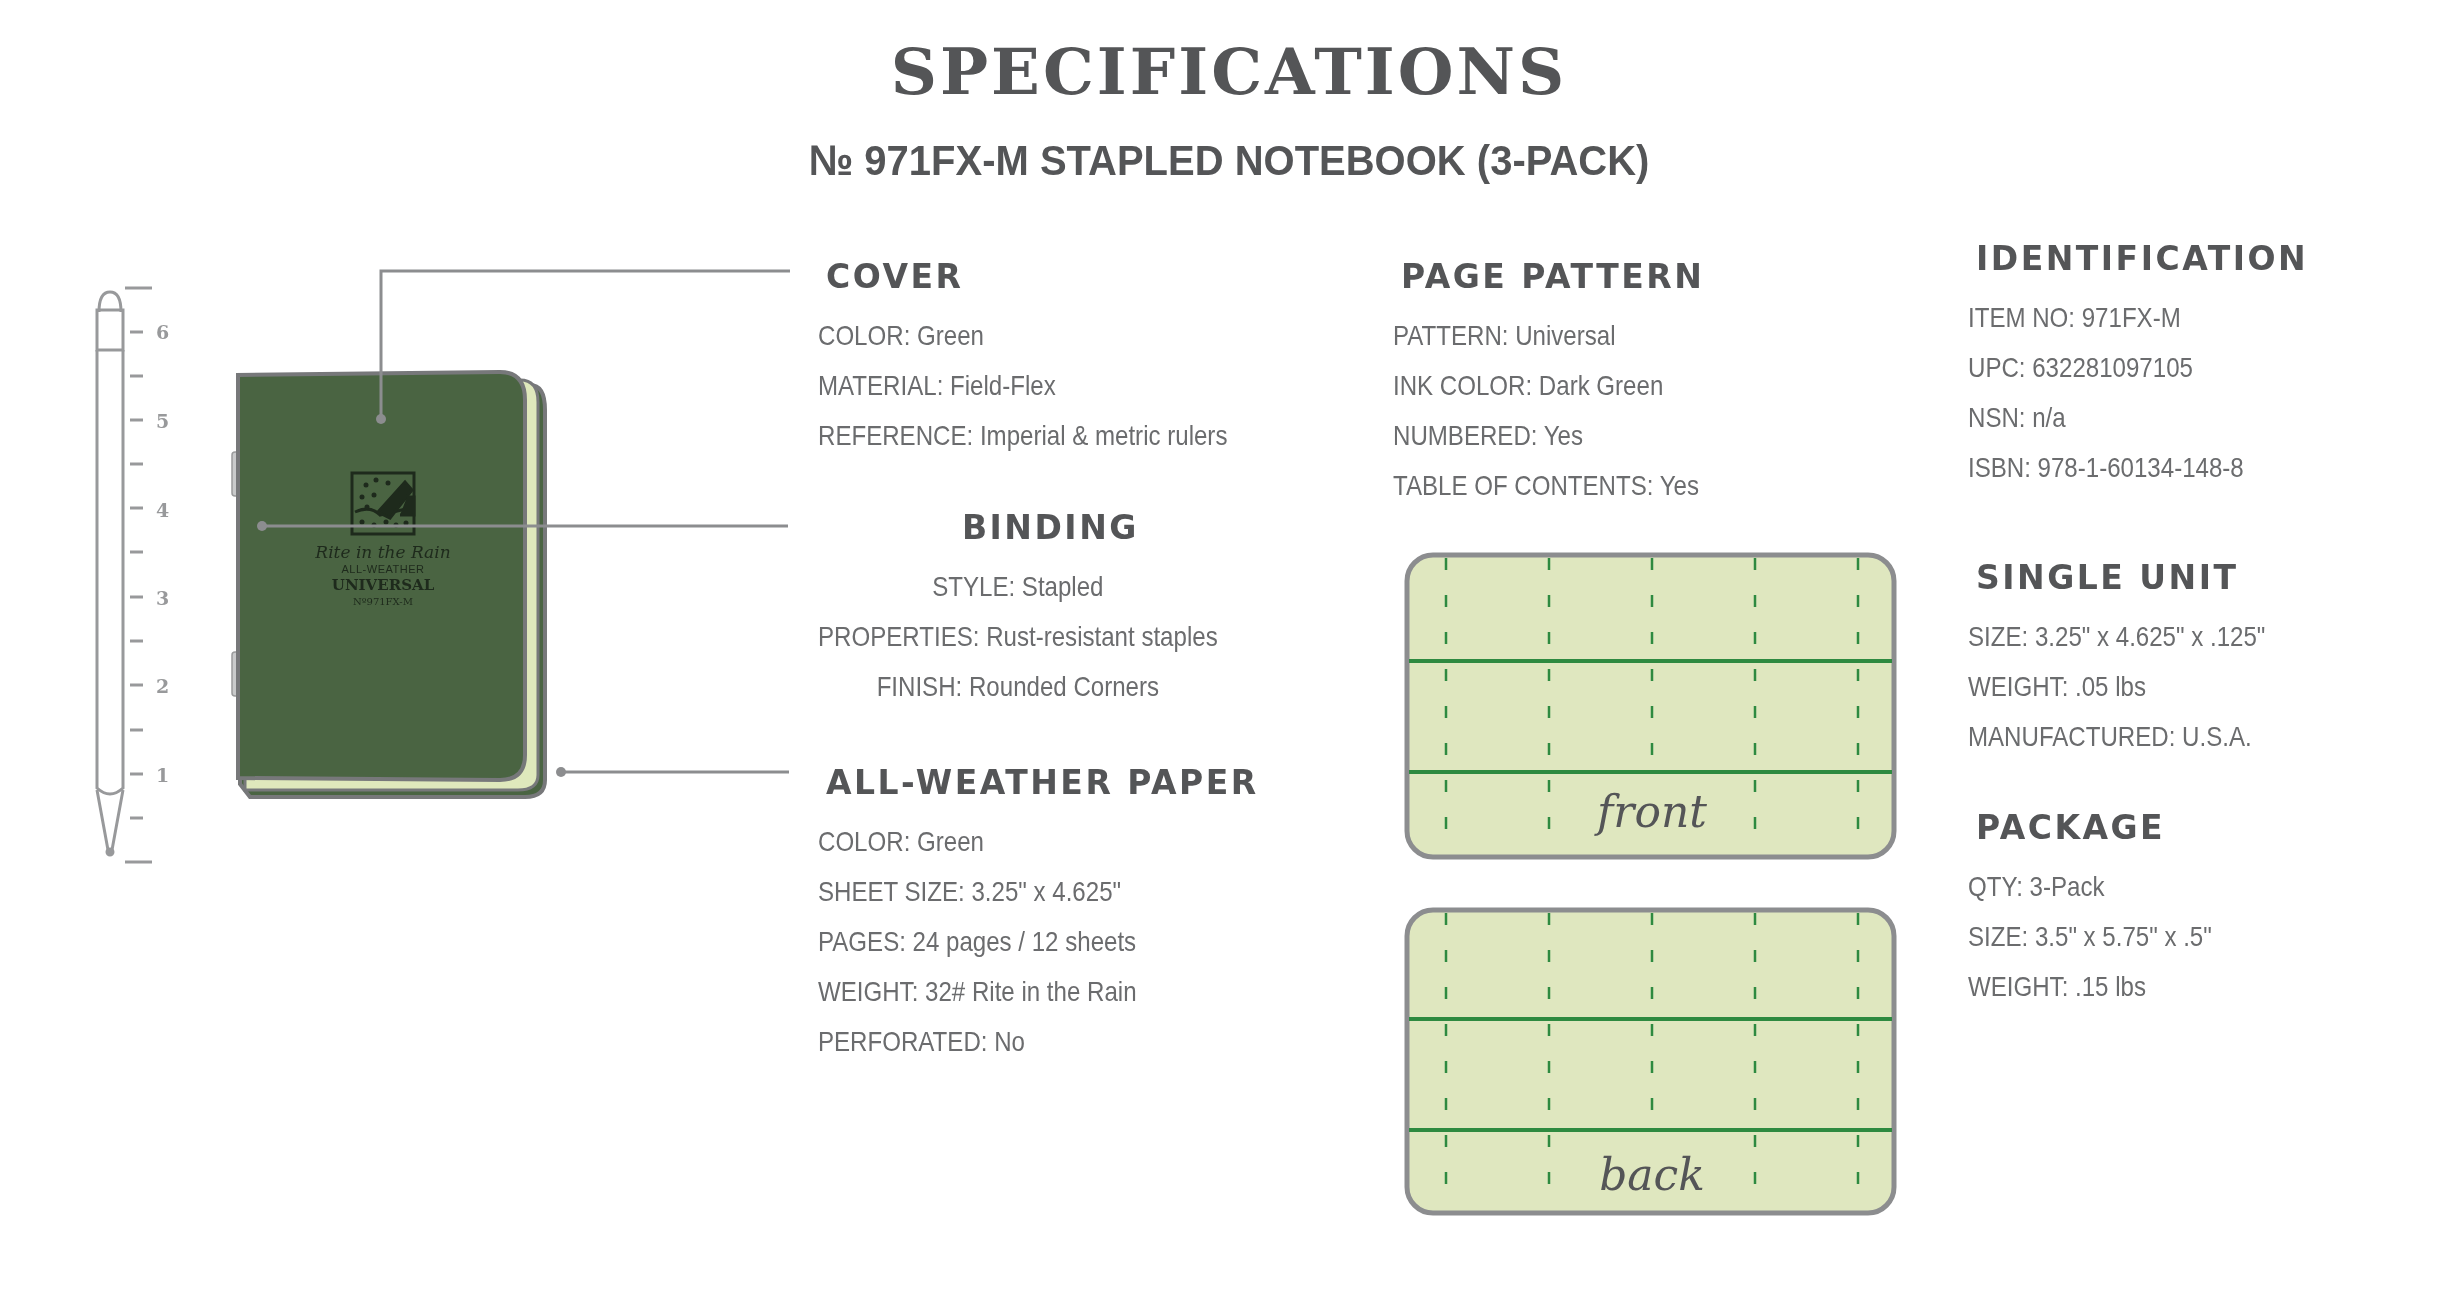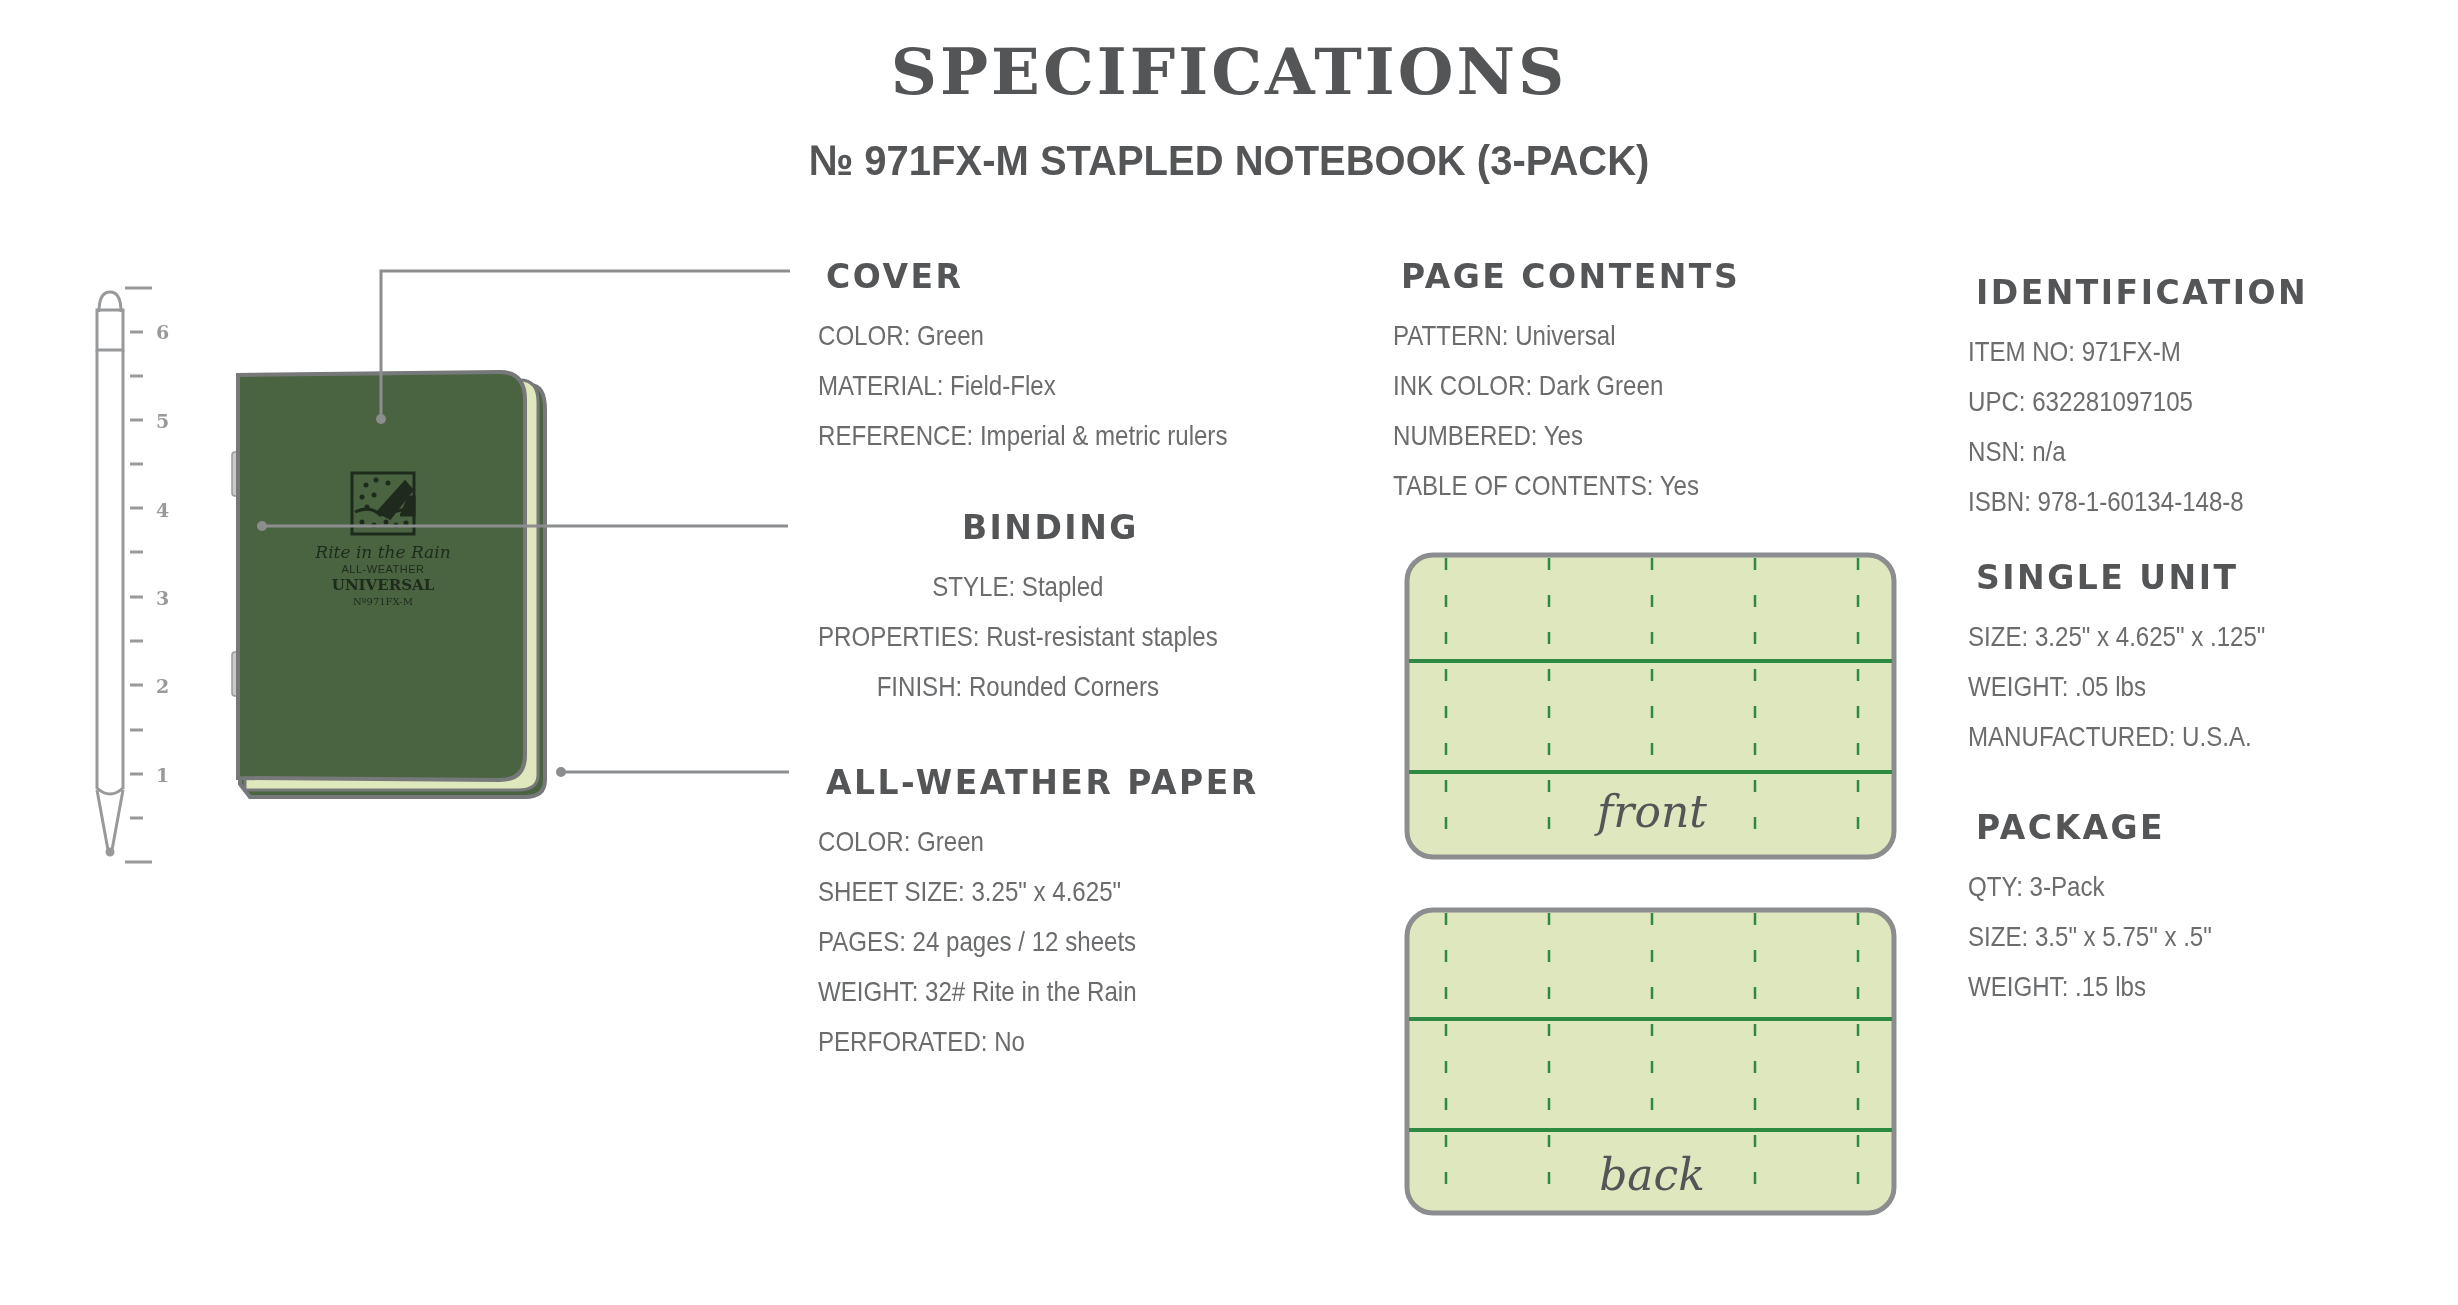--- a/index.html
+++ b/index.html
@@ -126,21 +126,21 @@
 <div class="section" style="left:818px;top:755px;">
   <h2>ALL-WEATHER PAPER</h2>
   <div class="row">COLOR: Green</div>
   <div class="row">SHEET SIZE: 3.25" x 4.625"</div>
   <div class="row">PAGES: 24 pages / 12 sheets</div>
   <div class="row">WEIGHT: 32# Rite in the Rain</div>
   <div class="row">PERFORATED: No</div>
 </div>
 
 <div class="section" style="left:1393px;top:249px;">
-  <h2>PAGE CONTENTS</h2>
+  <h2>PAGE PATTERN</h2>
   <div class="row">PATTERN: Universal</div>
   <div class="row">INK COLOR: Dark Green</div>
   <div class="row">NUMBERED: Yes</div>
   <div class="row">TABLE OF CONTENTS: Yes</div>
 </div>
 
 <svg class="abs" style="left:1400px;top:550px" width="500" height="670">
   <defs>
     <pattern id="dashes" x="0" y="0" width="103" height="37" patternUnits="userSpaceOnUse">
       <line x1="46" y1="12" x2="46" y2="24" stroke="#2e8a40" stroke-width="2.5"></line>
@@ -169,21 +169,21 @@
       <line x1="252" y1="3" x2="252" y2="215" stroke-dasharray="12 25"></line>
       <line x1="355" y1="3" x2="355" y2="292" stroke-dasharray="12 25"></line>
       <line x1="458" y1="3" x2="458" y2="292" stroke-dasharray="12 25"></line>
     </g>
     <line x1="9" y1="109" x2="492" y2="109" stroke="#2e8a40" stroke-width="4"></line>
     <line x1="9" y1="220" x2="492" y2="220" stroke="#2e8a40" stroke-width="4"></line>
     <text x="252" y="280" text-anchor="middle" font-size="44" fill="#545557" class="page-label">back</text>
   </g>
 </svg>
 
-<div class="section" style="left:1968px;top:265px;">
+<div class="section" style="left:1968px;top:231px;">
   <h2>IDENTIFICATION</h2>
   <div class="row">ITEM NO: 971FX-M</div>
   <div class="row">UPC: 632281097105</div>
   <div class="row">NSN: n/a</div>
   <div class="row">ISBN: 978-1-60134-148-8</div>
 </div>
 
 <div class="section" style="left:1968px;top:550px;">
   <h2>SINGLE UNIT</h2>
   <div class="row">SIZE: 3.25" x 4.625" x .125"</div>

